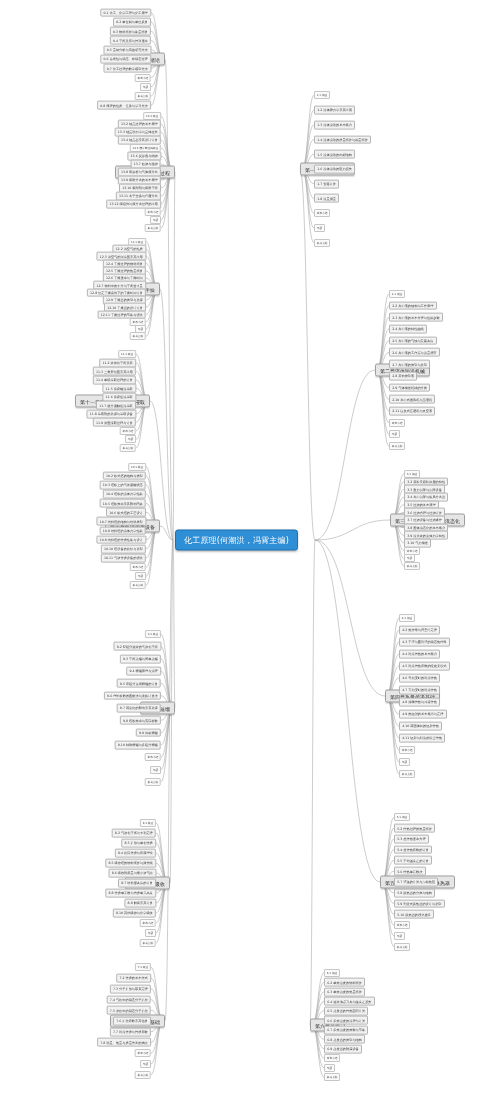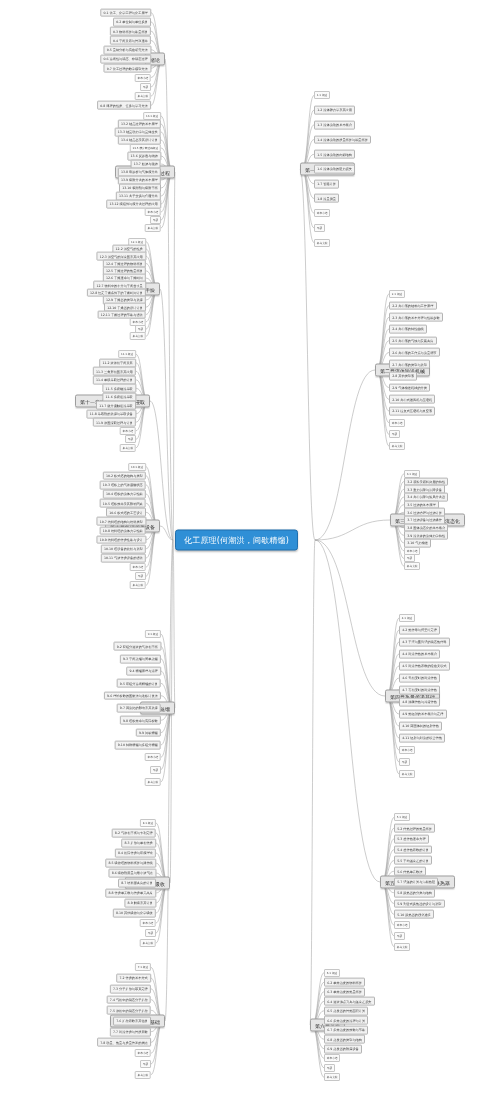--- a/index.html
+++ b/index.html
@@ -221,21 +221,21 @@
       <path d="M312,1025 C318,1025 318,1010.75 324,1010.75"></path>
       <path d="M312,1025 C318,1025 318,1020.25 324,1020.25"></path>
       <path d="M312,1025 C318,1025 318,1029.75 324,1029.75"></path>
       <path d="M312,1025 C318,1025 318,1039.25 324,1039.25"></path>
       <path d="M312,1025 C318,1025 318,1048.75 324,1048.75"></path>
       <path d="M312,1025 C318,1025 318,1058.25 324,1058.25"></path>
       <path d="M312,1025 C318,1025 318,1067.75 324,1067.75"></path>
       <path d="M312,1025 C318,1025 318,1077.25 324,1077.25"></path>
     </svg>
   <div id="nodes">
-      <div class="node root" style="left: 175px; top: 540px;">化工原理(何潮洪，间歇精馏)</div>
+      <div class="node root" style="left: 175px; top: 540px;">化工原理(何潮洪，冯霄主编)</div>
       <div class="node chap r" style="left: 165px; top: 59px;">绪论</div>
       <div class="node l2 r" style="left: 151px; top: 12.6364px;">0.1 化工、化学工程与化工原理</div>
       <div class="node l2 r" style="left: 151px; top: 21.9091px;">0.2 单位制与单位换算</div>
       <div class="node l2 r" style="left: 151px; top: 31.1818px;">0.3 物料衡算与能量衡算</div>
       <div class="node l2 r" style="left: 151px; top: 40.4545px;">0.4 平衡关系与传递速率</div>
       <div class="node l2 r" style="left: 151px; top: 49.7273px;">0.5 量纲分析与实验研究方法</div>
       <div class="node l2 r" style="left: 151px; top: 59px;">0.6 连续性与稳态、非稳态过程</div>
       <div class="node l2 r" style="left: 151px; top: 68.2727px;">0.7 化工过程的数学模型方法</div>
       <div class="node l3 r" style="left: 151px; top: 77.5455px;">本章小结</div>
       <div class="node l3 r" style="left: 151px; top: 86.8182px;">习题</div>

